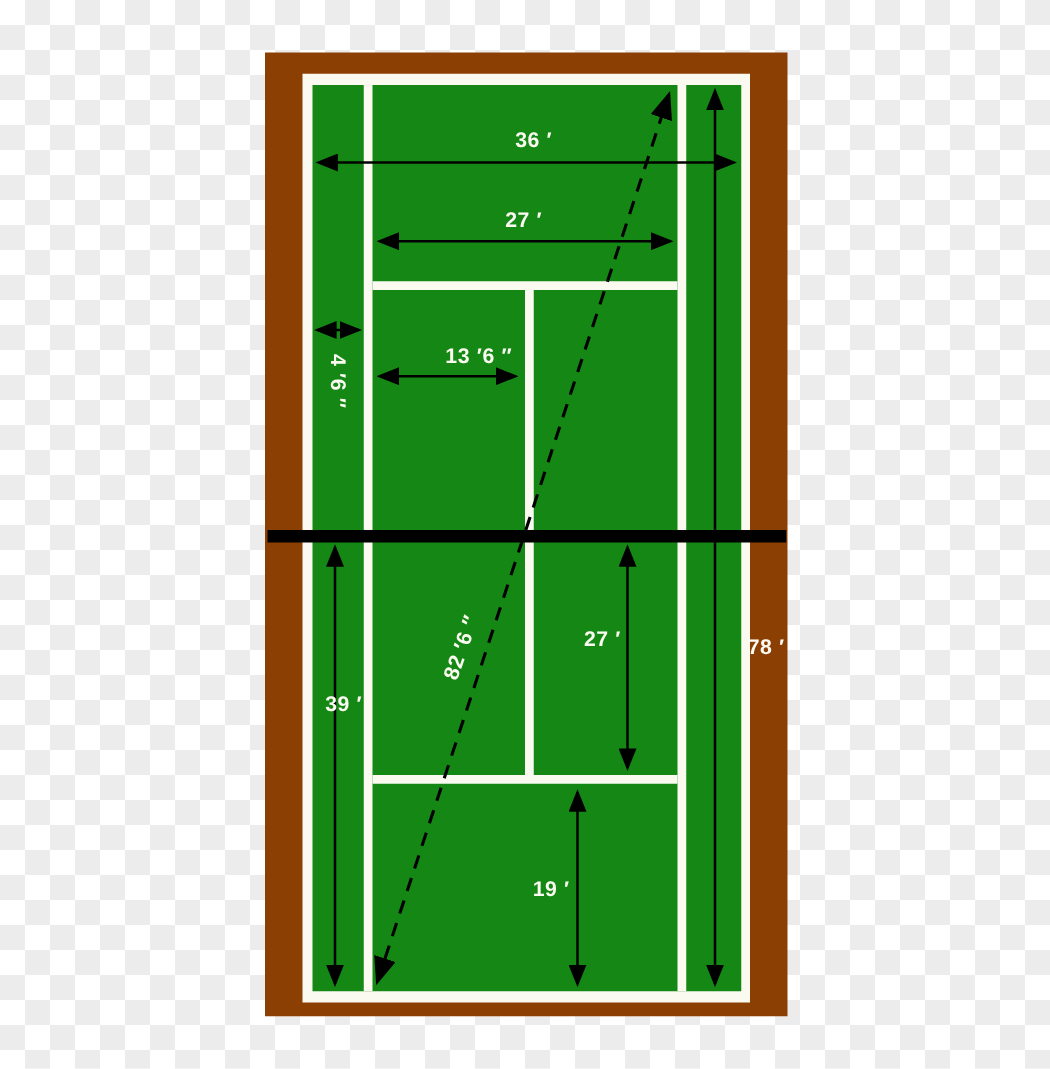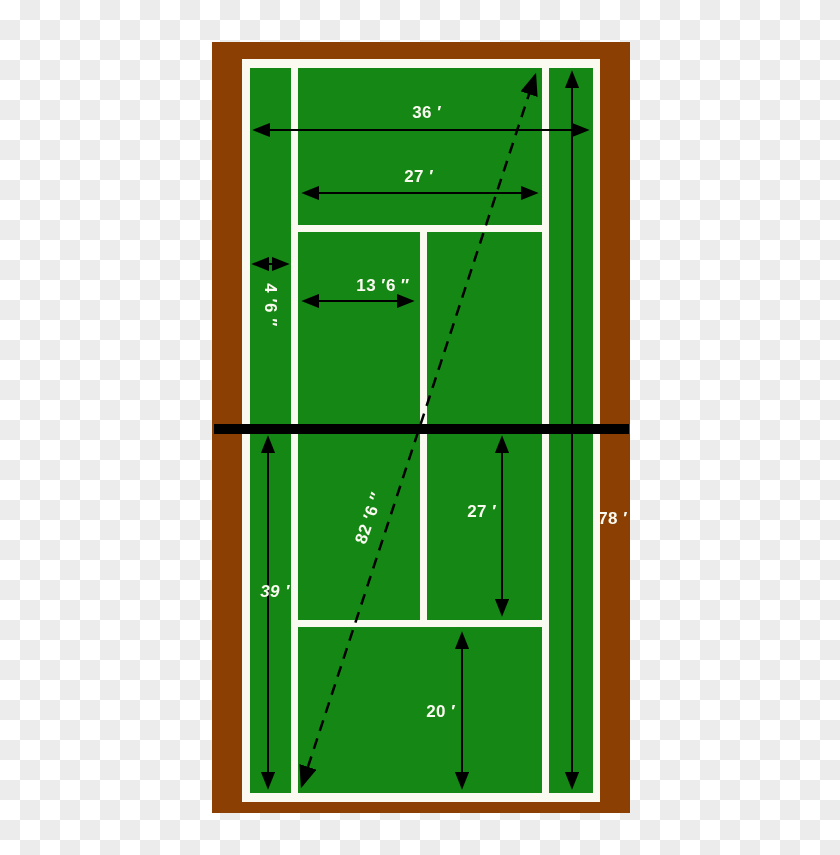--- a/index.html
+++ b/index.html
@@ -93,16 +93,16 @@
     </g>
   </svg>
 
   <div class="lbl" style="left:427px; top:112px;">36 ′</div>
   <div class="lbl" style="left:419px; top:176px;text-align:center;">27 ′</div>
   <div class="lbl rot90" style="left:270px; top:305px;">4 ′6 ″</div>
   <div class="lbl" style="left:362px; top:285px;margin-left:21px;">13 ′6 ″</div>
   <div class="lbl rotdiag" style="left:369px; top:518px;">82 ′6 ″</div>
   <div class="lbl" style="left:482px; top:511px;">27 ′</div>
   <div class="lbl" style="left:575px; top:518px;margin-left:38px;">78 ′</div>
-  <div class="lbl" style="left:275px; top:591px;font-style:italic;">39 ′</div>
-  <div class="lbl" style="left:441px; top:711px;">20 ′</div>
+  <div class="lbl" style="left:275px; top:563px;">39 ′</div>
+  <div class="lbl" style="left:441px; top:711px;">19 ′</div>
 
 </div>
 
 </body></html>

